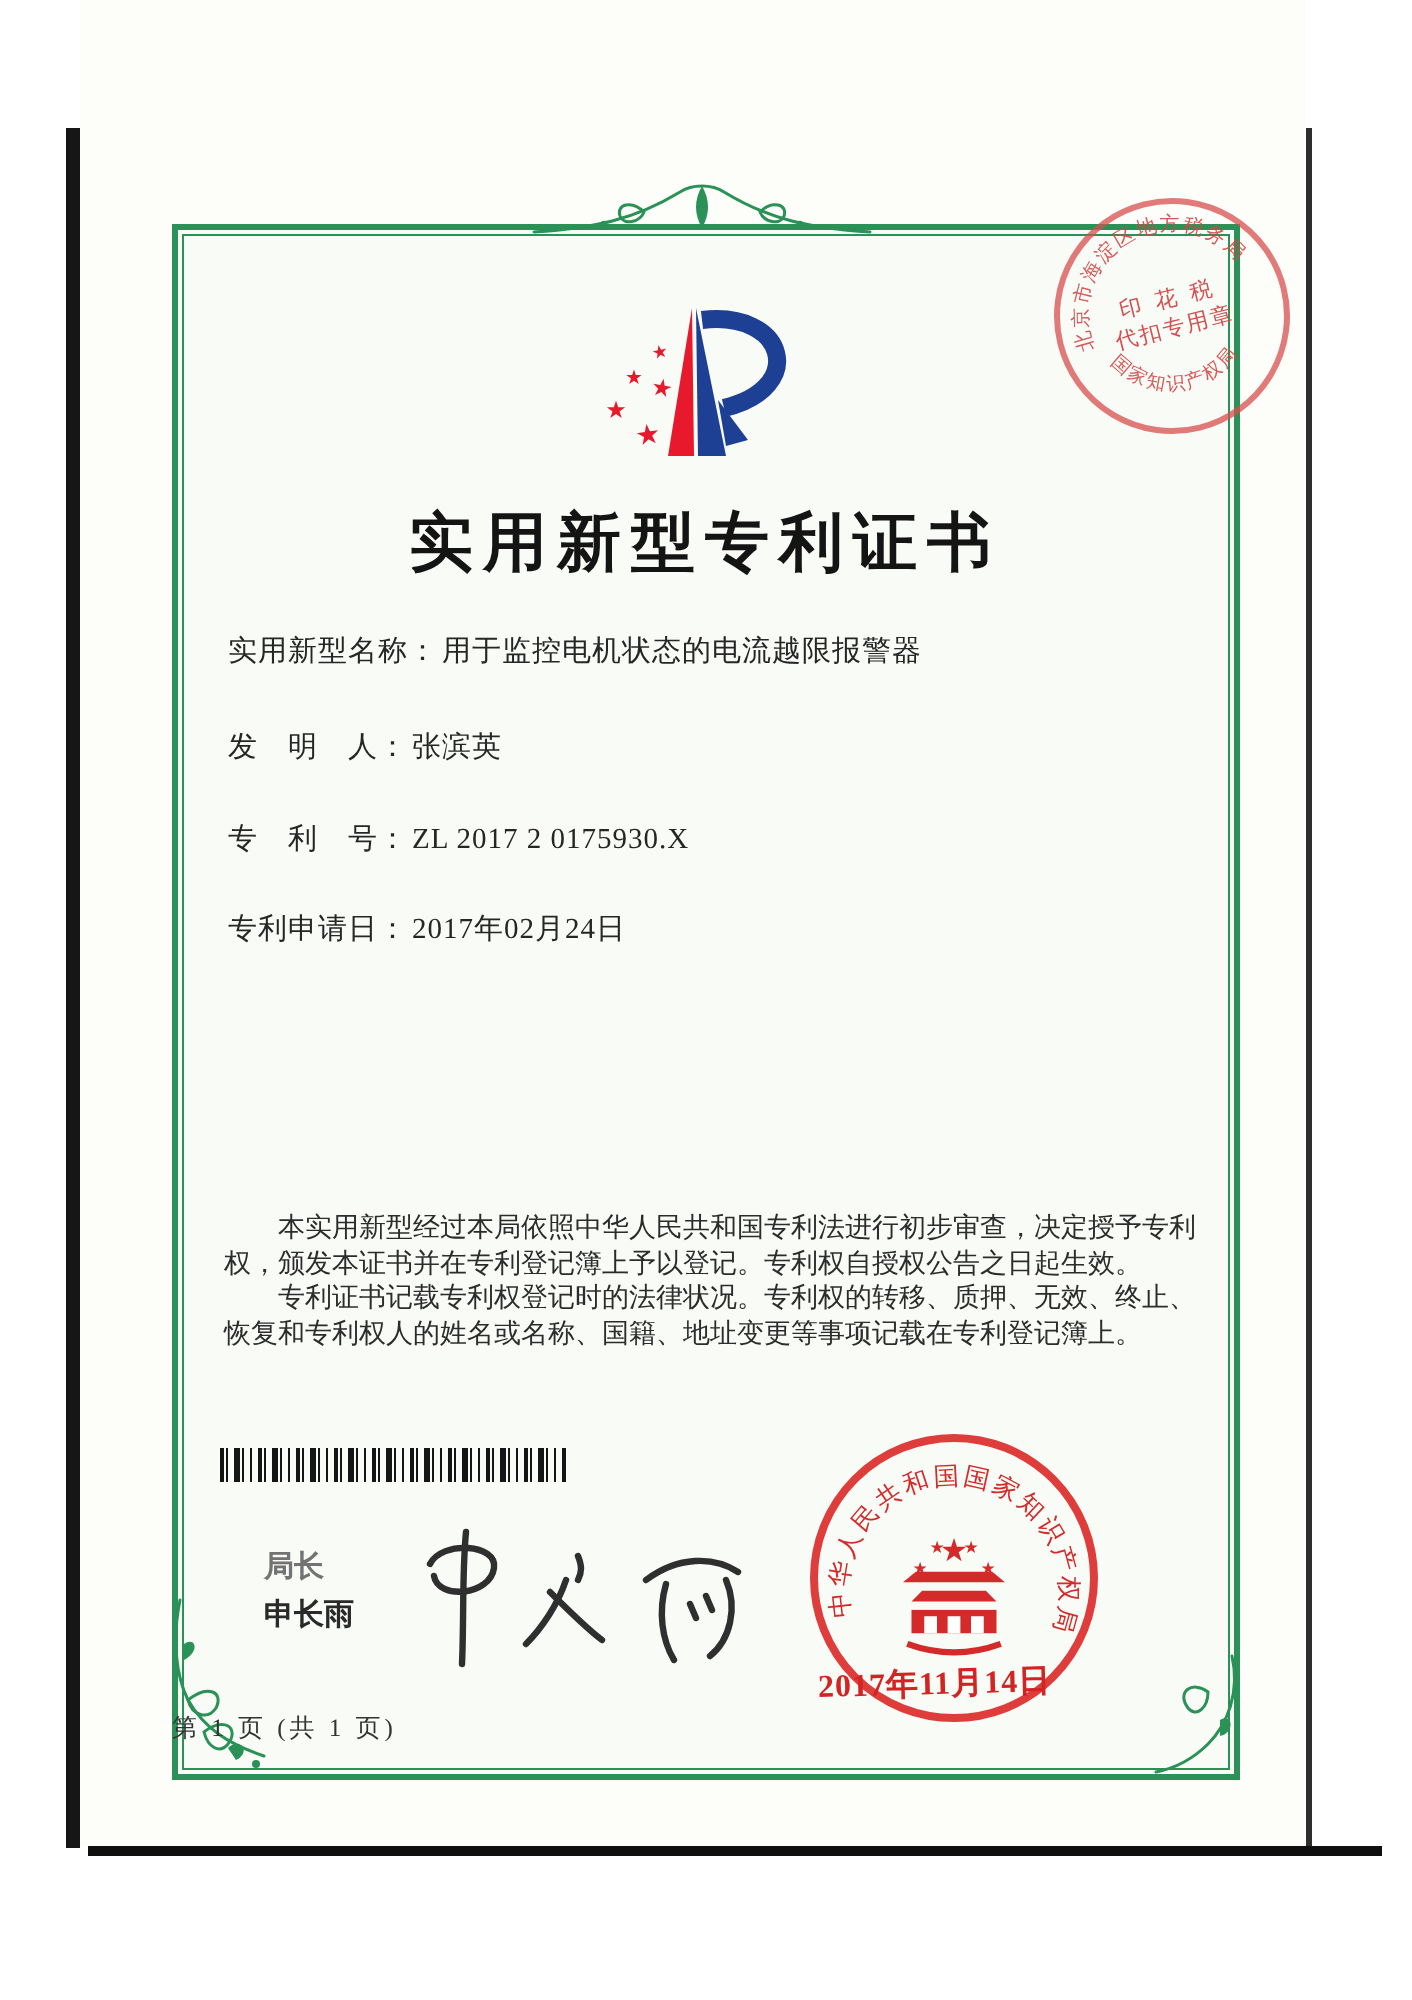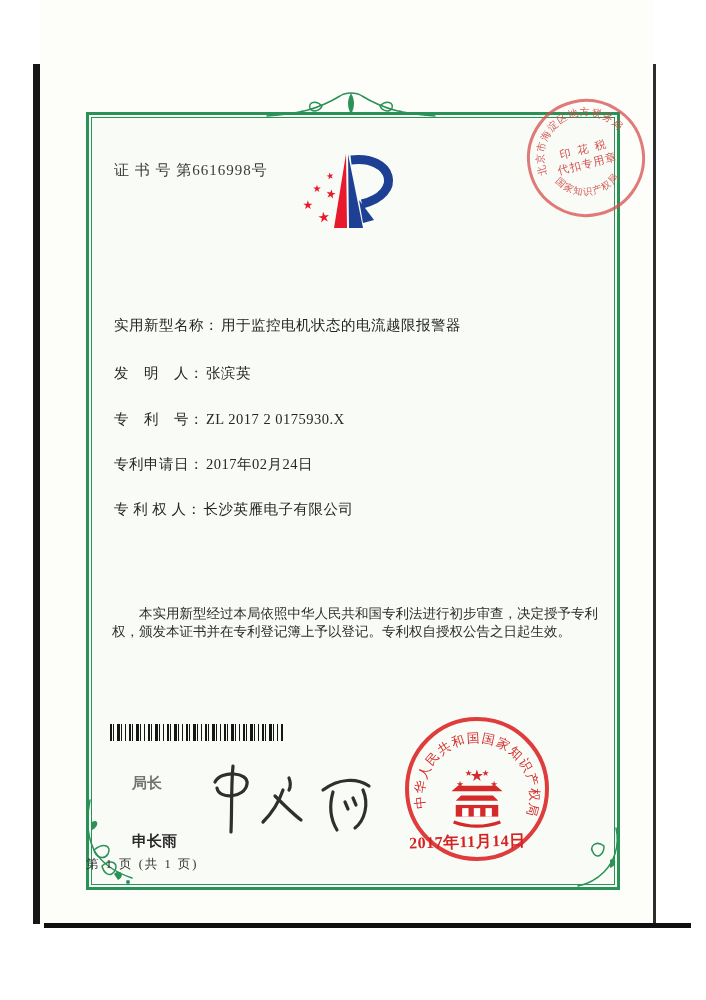--- a/index.html
+++ b/index.html
@@ -24,21 +24,21 @@
   .paragraphs{left:112px;top:580px;width:486px;font-size:13.5px;line-height:17.6px;
               text-align:justify;color:#2c2c2c;margin-top:25px;}
   .paragraphs p{margin:0;text-indent:2em;}
   .barcode{left:110px;top:724px;width:173px;height:17px;
     background:repeating-linear-gradient(90deg,#151515 0 2px,transparent 2px 3px,
       #151515 3px 4px,transparent 4px 7px,#151515 7px 10px,transparent 10px 11px,
       #151515 11px 12px,transparent 12px 15px,#151515 15px 16px,transparent 16px 19px);}
   .signer-title{left:132px;top:774px;font-size:15px;font-weight:bold;
                 font-family:"Liberation Sans","DejaVu Sans",sans-serif;color:#737373;}
   .signer-name{left:132px;top:798px;font-size:15px;font-weight:bold;
-               font-family:"Liberation Sans","DejaVu Sans",sans-serif;color:#2a2a2a;margin-top:34px;}
+               font-family:"Liberation Sans","DejaVu Sans",sans-serif;color:#2a2a2a;}
   .signature{left:205px;top:760px;width:178px;height:78px;}
   .seal{left:405px;top:717px;width:136px;height:136px;border:4px solid rgba(217,34,34,0.88);
         border-radius:50%;background:transparent;}
   .seal svg{width:100%;height:100%;}
   .seal-date{left:409px;top:832px;font-size:16px;font-weight:bold;color:#d32323;
              letter-spacing:0.5px;transform:rotate(-1.5deg);white-space:nowrap;}
   .tax-stamp{left:527px;top:99px;width:112px;height:112px;border:3px solid rgba(213,79,77,0.75);
              border-radius:50%;transform:rotate(-14deg);}
   .tax-stamp svg{width:100%;height:100%;}
   .footer{left:86px;top:856px;width:528px;text-align:left;font-size:12.5px;
@@ -77,55 +77,53 @@
     <path class="green-fill" d="M30,76 C36,70 42,78 34,82 Z"></path>
     <circle class="green-fill" cx="44" cy="84" r="2"></circle>
   </svg>
 
   <svg class="abs" style="left:576px;top:826px;" width="44" height="62" viewBox="0 0 44 62">
     <path class="green-stroke" d="M40,2 C44,20 38,36 28,46 C20,54 12,58 2,60"></path>
     <path class="green-stroke" d="M28,20 C20,14 12,20 18,28 C22,33 28,28 28,20 Z"></path>
     <path class="green-fill" d="M34,34 C40,30 42,40 34,42 Z"></path>
   </svg>
 
-  <div class="abs cert-no">证 书 号 第6616998号</div>
 
   <svg class="abs logo" viewBox="0 0 132 90">
     <polygon points="53,4 41,78 54,78" fill="#e8192c"></polygon>
     <polygon points="55,4 56,78 70,78" fill="#1d3f94"></polygon>
     <path d="M58,10 C100,5 111,44 69,54" stroke="#1d3f94" stroke-width="9" fill="none"></path>
     <polygon points="66,50 81,70 70,73" fill="#1d3f94"></polygon>
     <g fill="#e8192c" font-family="'DejaVu Sans',sans-serif" text-anchor="middle">
       <text x="37" y="29" font-size="9" transform="rotate(-12 37 26)">★</text>
       <text x="24" y="42" font-size="10">★</text>
       <text x="38" y="48" font-size="12" transform="rotate(10 38 44)">★</text>
       <text x="15" y="59" font-size="12">★</text>
       <text x="31" y="72" font-size="14" transform="rotate(-8 31 68)">★</text>
     </g>
   </svg>
 
+  <div class="abs title">实用新型专利证书</div>
 
   <div class="abs field-row" style="top:364px">
     <span class="f-label">发　明　人：</span><span class="f-value">张滨英</span>
   </div>
   <div class="abs field-row" style="top:316px">
     <span class="f-label">实用新型名称：</span><span class="f-value">用于监控电机状态的电流越限报警器</span>
   </div>
   <div class="abs field-row" style="top:410px">
     <span class="f-label">专　利　号：</span><span class="f-value">ZL 2017 2 0175930.X</span>
   </div>
   <div class="abs field-row" style="top:455px">
     <span class="f-label">专利申请日：</span><span class="f-value">2017年02月24日</span>
   </div>
-  <div class="abs field-row" style="top:500px">
-    <span class="f-label">专 利 权 人：</span><span class="f-value">长沙英雁电子有限公司</span>
-  </div>
 
   <div class="abs paragraphs">
     <p>本实用新型经过本局依照中华人民共和国专利法进行初步审查，决定授予专利权，颁发本证书并在专利登记簿上予以登记。专利权自授权公告之日起生效。</p>
+    <p>专利证书记载专利权登记时的法律状况。专利权的转移、质押、无效、终止、恢复和专利权人的姓名或名称、国籍、地址变更等事项记载在专利登记簿上。</p>
   </div>
 
   <div class="abs barcode"></div>
 
   <div class="abs signer-title">局长</div>
   <div class="abs signer-name">申长雨</div>
 
   <svg class="abs signature" viewBox="0 0 178 78">
     <g stroke="#2f2f2f" stroke-width="3.2" fill="none" stroke-linecap="round">
       <path d="M28,6 C26,26 27,50 26,72"></path>

